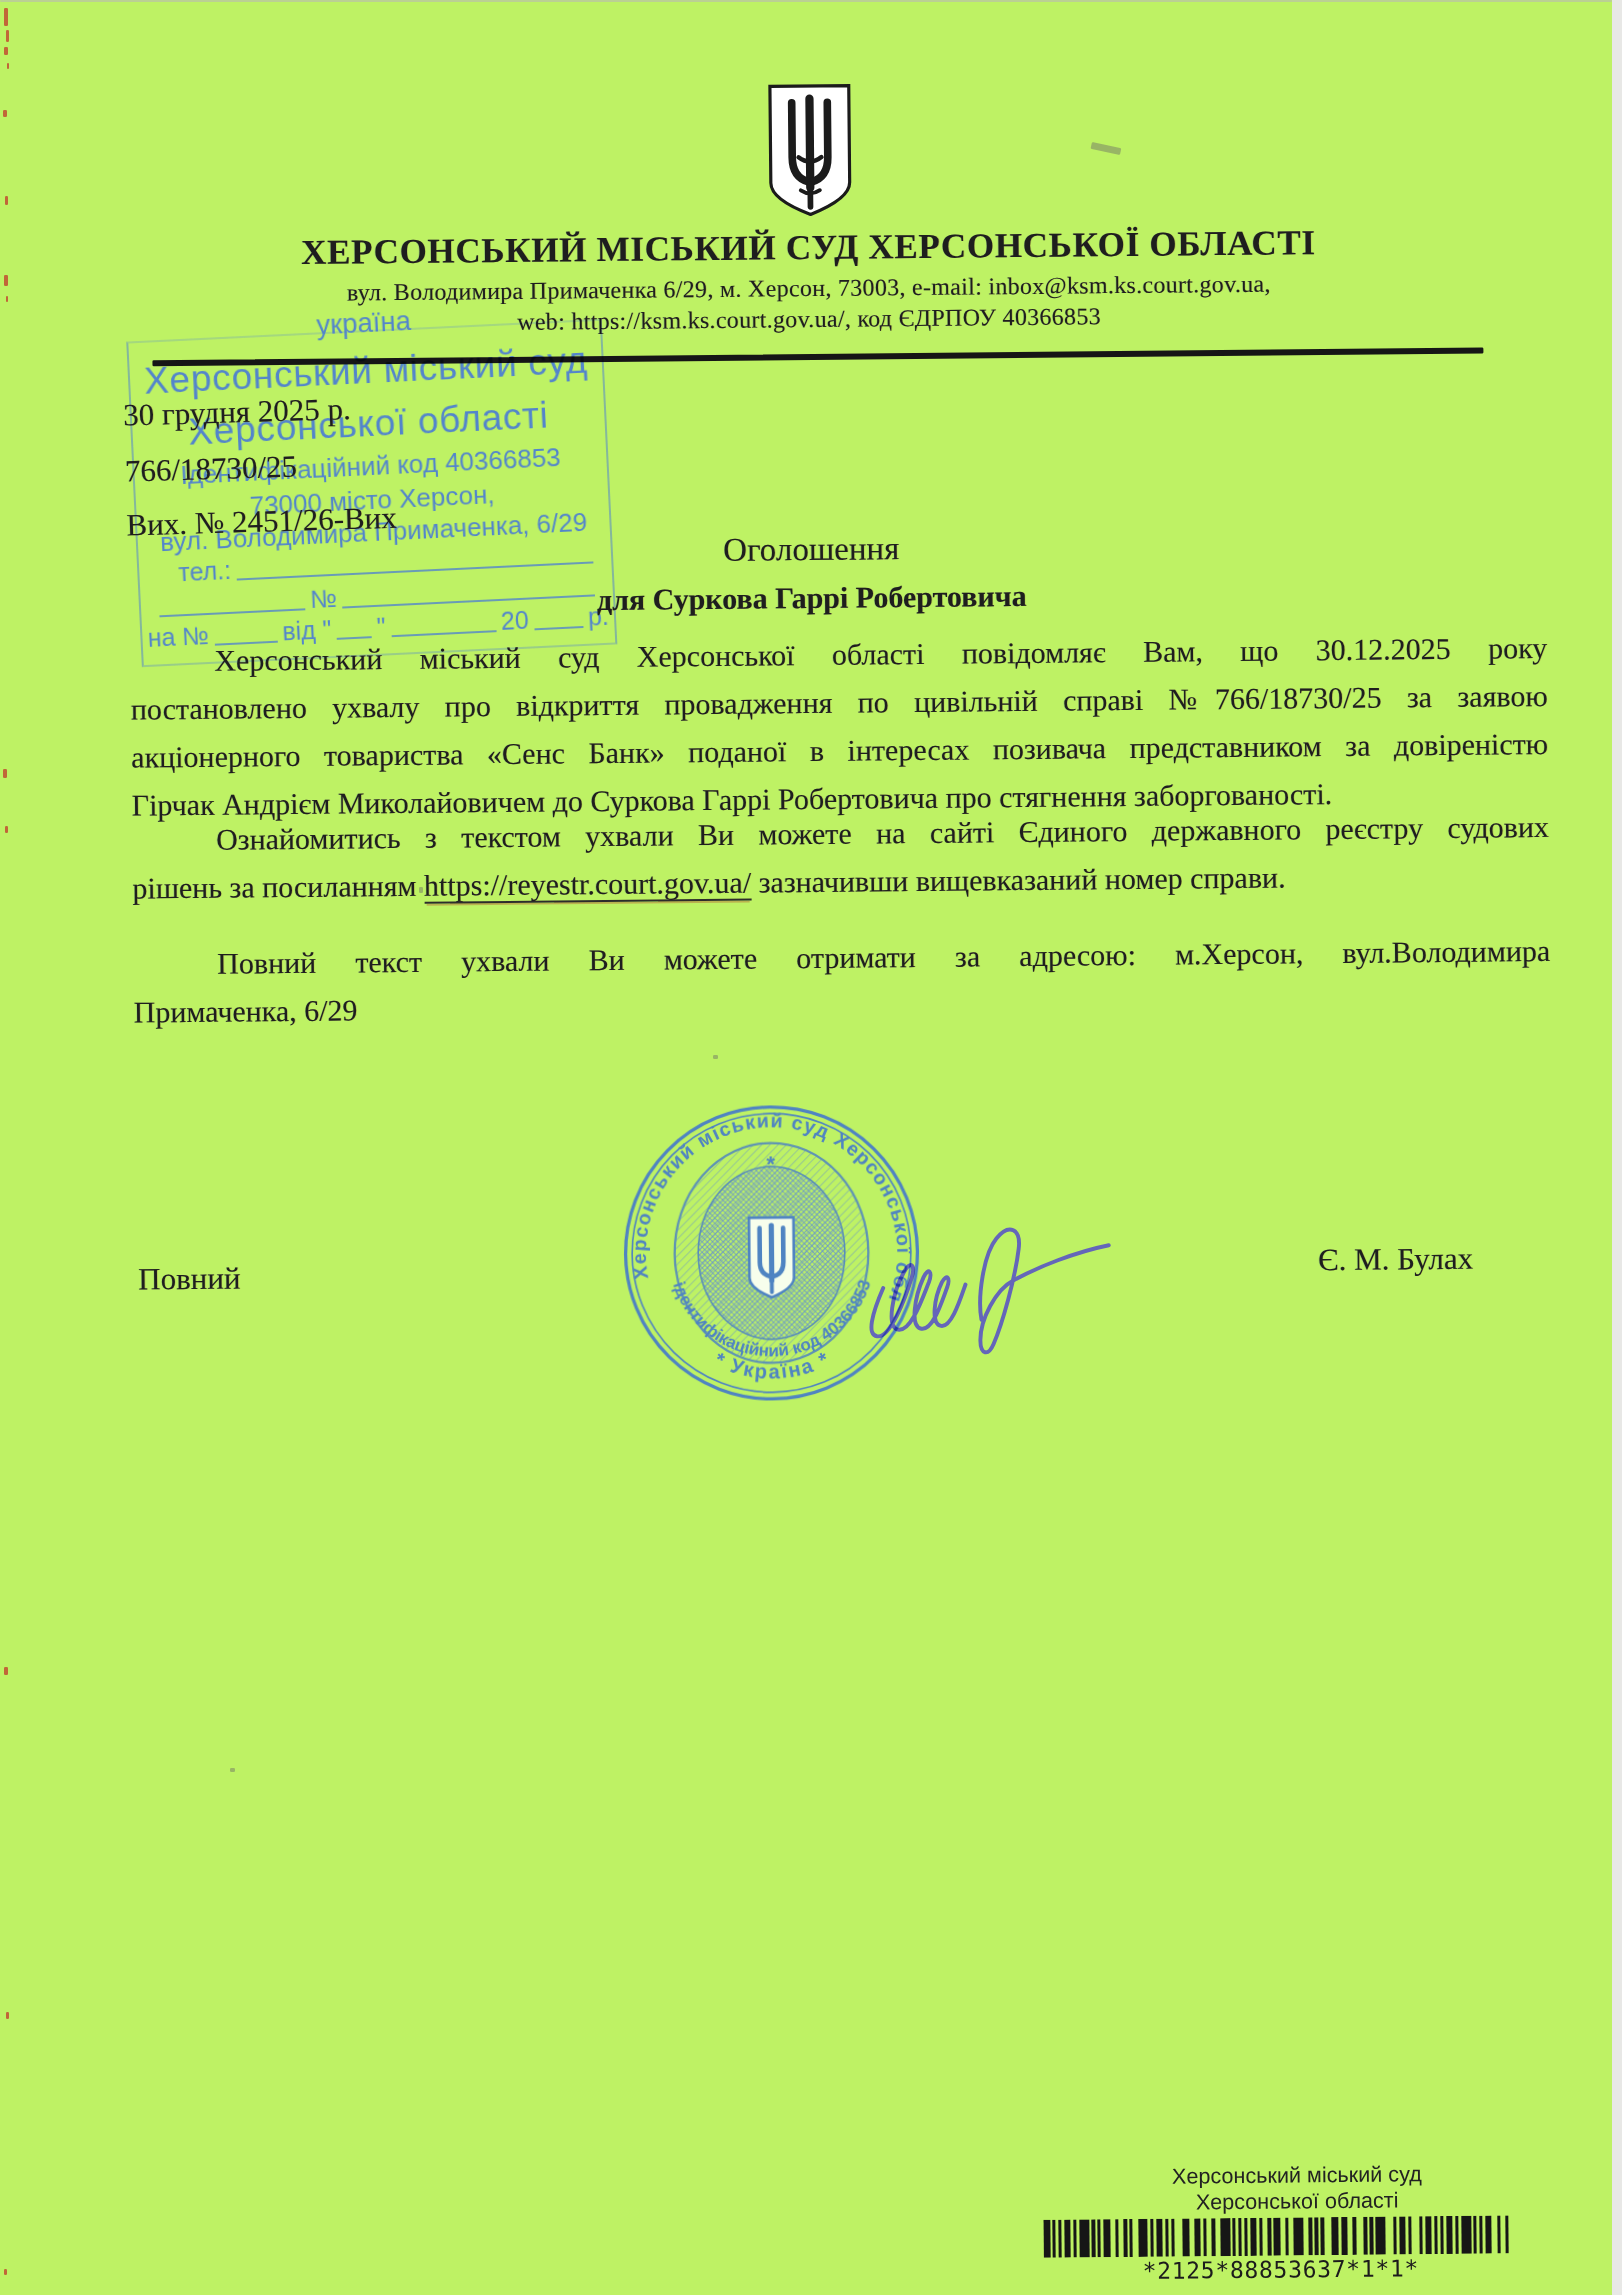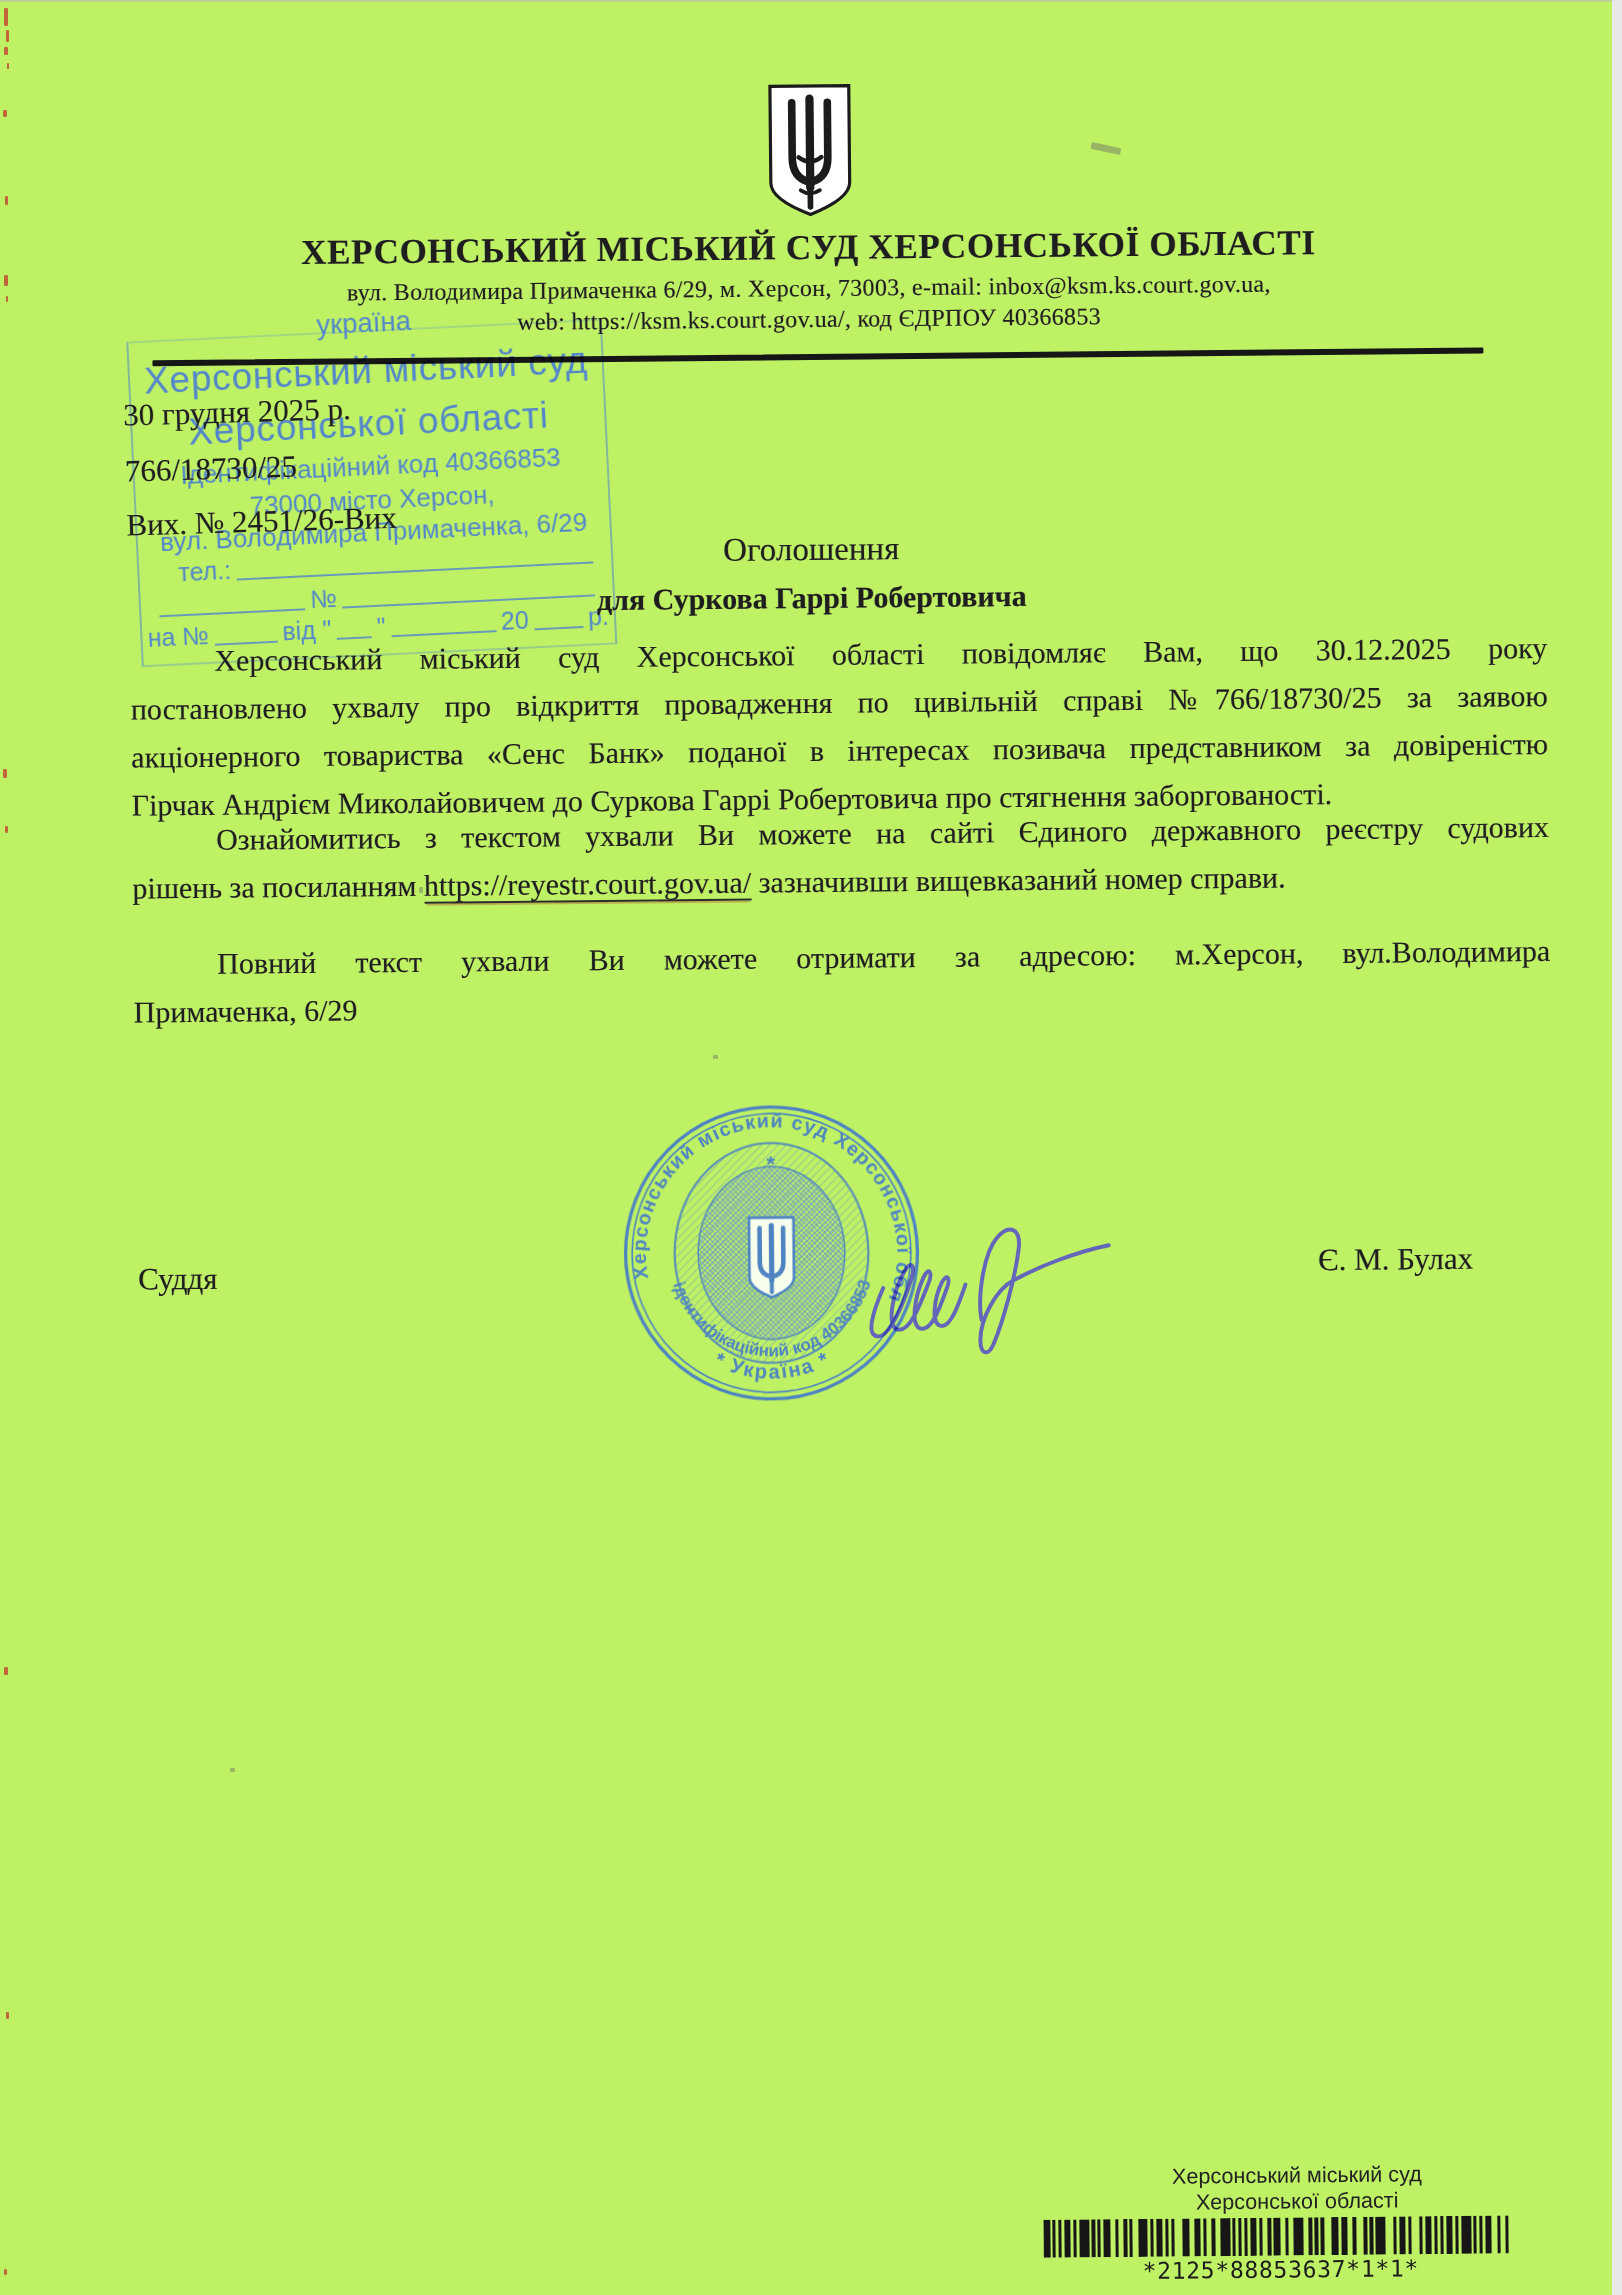--- a/index.html
+++ b/index.html
@@ -177,21 +177,21 @@
     </svg>
 
     <svg class="abs sig" viewBox="0 0 420 320">
       <g fill="none" stroke="#5a57c2" stroke-width="6" stroke-linecap="round" opacity=".9">
         <path d="M62,180 C44,220 36,252 52,254 C72,257 96,196 106,164 C112,144 104,138 94,156 C76,188 66,240 84,244 C104,248 122,196 132,172 C138,156 132,148 124,164 C110,194 102,240 120,243 C138,246 152,200 160,180 C165,166 160,158 152,172 C140,196 134,236 150,239 C166,242 180,198 188,176"></path>
         <path d="M212,230 C206,196 216,130 236,106 C256,82 274,92 270,122 C264,168 244,236 230,268 C222,286 210,284 210,262 C210,230 234,184 262,170"></path>
         <path d="M262,170 C300,150 356,128 408,118"></path>
       </g>
     </svg>
 
-    <div class="abs judge-label ink">Суддя</div>
+    <div class="abs judge-label ink">Повний</div>
     <div class="abs judge-name ink">Є. М. Булах</div>
 
     <div class="abs f-line sans" style="top:2167px">Херсонський міський суд</div>
     <div class="abs f-line sans" style="top:2193px">Херсонської області</div>
     <div class="abs barcode" id="barcode"><i style="width:6.5px;margin-right:2.6px"></i><i style="width:3.3px;margin-right:2.6px"></i><i style="width:3.3px;margin-right:2.6px"></i><i style="width:6.5px;margin-right:2.6px"></i><i style="width:3.3px;margin-right:2.6px"></i><i style="width:9.8px;margin-right:2.6px"></i><i style="width:3.3px;margin-right:2.6px"></i><i style="width:3.3px;margin-right:2.6px"></i><i style="width:6.5px;margin-right:5.2px"></i><i style="width:3.3px;margin-right:5.2px"></i><i style="width:3.3px;margin-right:2.6px"></i><i style="width:3.3px;margin-right:5.2px"></i><i style="width:9.8px;margin-right:2.6px"></i><i style="width:3.3px;margin-right:2.6px"></i><i style="width:6.5px;margin-right:2.6px"></i><i style="width:3.3px;margin-right:2.6px"></i><i style="width:3.3px;margin-right:7.9px"></i><i style="width:6.5px;margin-right:5.2px"></i><i style="width:6.5px;margin-right:2.6px"></i><i style="width:3.3px;margin-right:5.2px"></i><i style="width:3.3px;margin-right:5.2px"></i><i style="width:9.8px;margin-right:2.6px"></i><i style="width:3.3px;margin-right:2.6px"></i><i style="width:3.3px;margin-right:2.6px"></i><i style="width:3.3px;margin-right:2.6px"></i><i style="width:6.5px;margin-right:2.6px"></i><i style="width:3.3px;margin-right:5.2px"></i><i style="width:3.3px;margin-right:2.6px"></i><i style="width:6.5px;margin-right:5.2px"></i><i style="width:3.3px;margin-right:5.2px"></i><i style="width:9.8px;margin-right:5.2px"></i><i style="width:3.3px;margin-right:2.6px"></i><i style="width:3.3px;margin-right:2.6px"></i><i style="width:3.3px;margin-right:7.9px"></i><i style="width:6.5px;margin-right:2.6px"></i><i style="width:6.5px;margin-right:5.2px"></i><i style="width:3.3px;margin-right:7.9px"></i><i style="width:3.3px;margin-right:2.6px"></i><i style="width:3.3px;margin-right:2.6px"></i><i style="width:9.8px;margin-right:7.9px"></i><i style="width:3.3px;margin-right:2.6px"></i><i style="width:6.5px;margin-right:2.6px"></i><i style="width:3.3px;margin-right:7.9px"></i><i style="width:3.3px;margin-right:2.6px"></i><i style="width:6.5px;margin-right:2.6px"></i><i style="width:3.3px;margin-right:2.6px"></i><i style="width:3.3px;margin-right:2.6px"></i><i style="width:6.5px;margin-right:2.6px"></i><i style="width:3.3px;margin-right:2.6px"></i><i style="width:9.8px;margin-right:2.6px"></i><i style="width:3.3px;margin-right:2.6px"></i><i style="width:3.3px;margin-right:2.6px"></i><i style="width:6.5px;margin-right:5.2px"></i><i style="width:3.3px;margin-right:5.2px"></i><i style="width:3.3px;margin-right:2.6px"></i></div>
     <div class="abs bc-caption mono">*2125*88853637*1*1*</div>
   </div>
 
   <div class="art red" style="left:3.9px;top:7.9px;width:3.9px;height:18.3px"></div>
   <div class="art red" style="left:5.9px;top:30px;width:3.3px;height:11.8px"></div>

